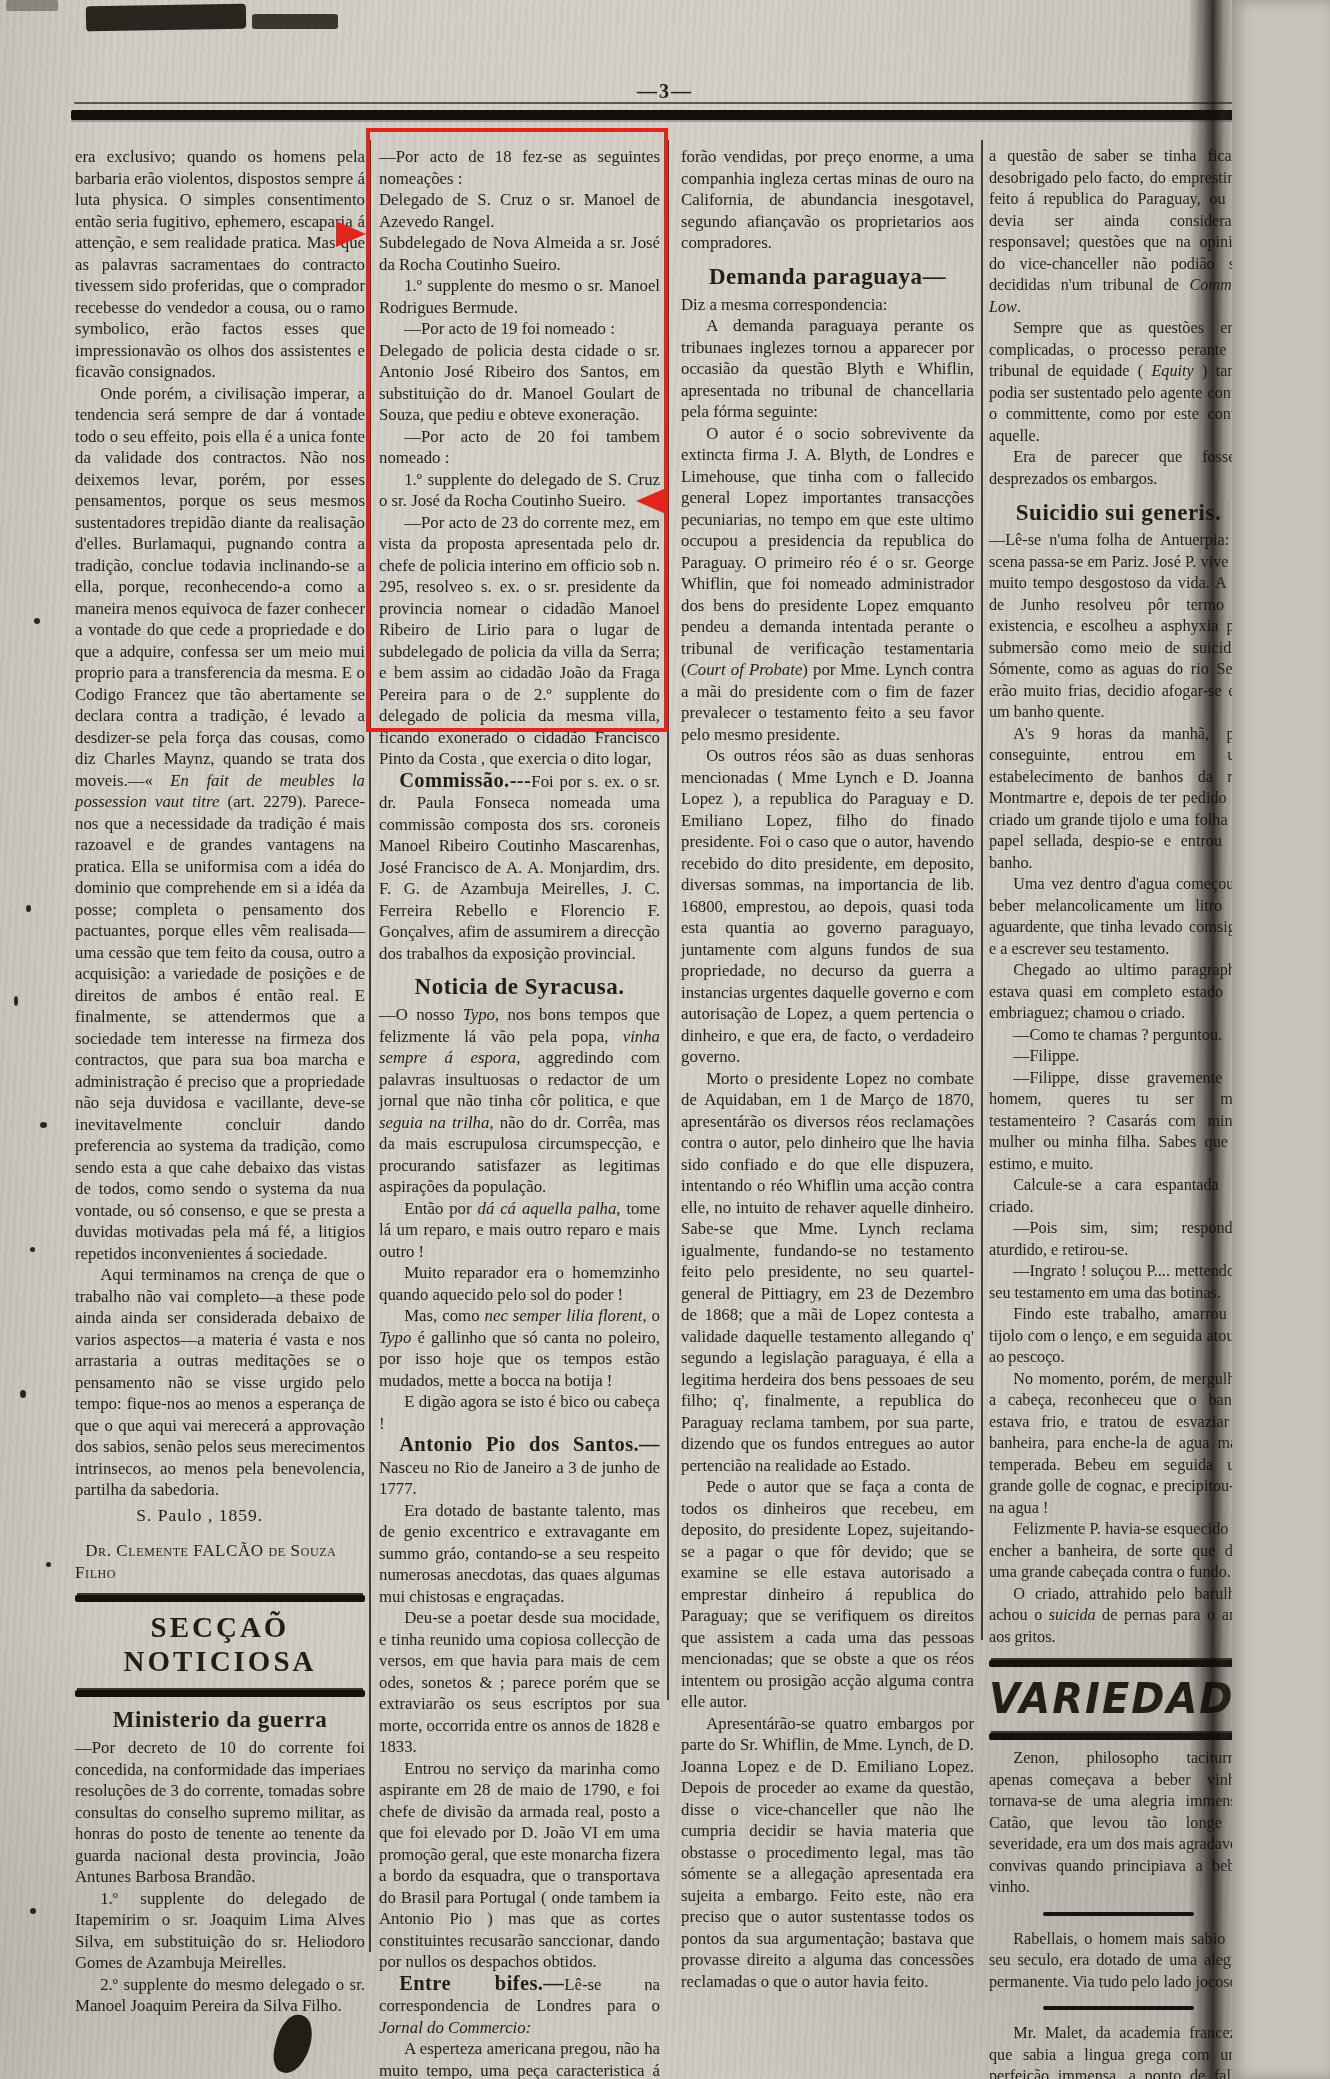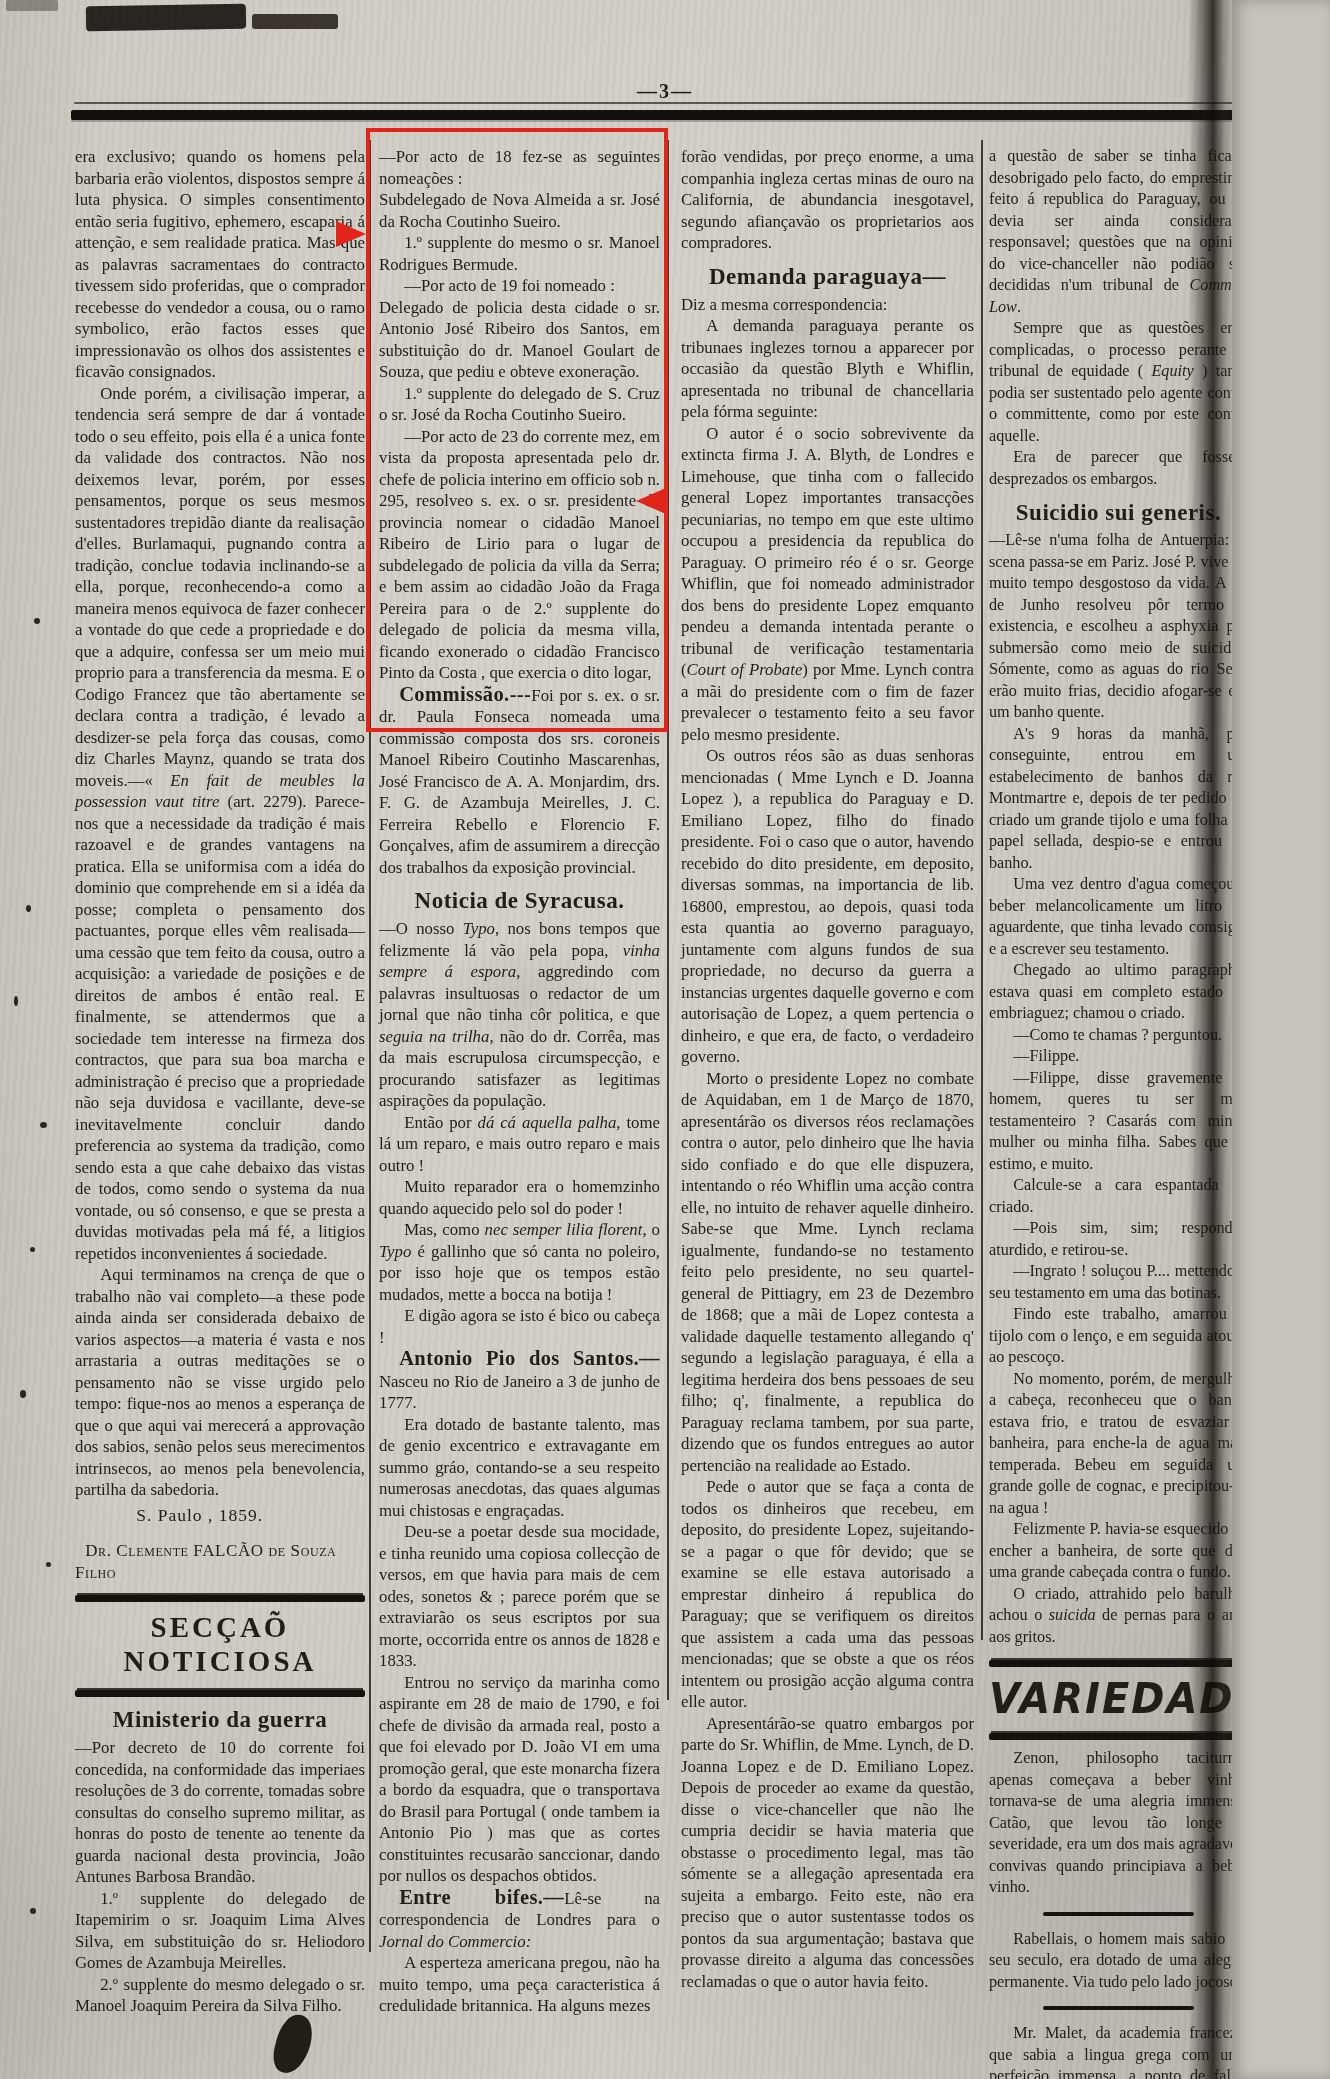--- a/index.html
+++ b/index.html
@@ -113,24 +113,26 @@
       <div class="blk rule-heavy"></div>
       <div class="blk head-display"><span>SECÇAÕ NOTICIOSA</span></div>
       <div class="blk rule-heavy"></div>
       <div class="blk head-center"><span>Ministerio da guerra</span></div>
       <div class="blk body-flush"><span>—Por decreto de 10 do corrente foi concedida, na conformidade das imperiaes resoluções de 3 do corrente, tomadas sobre consultas do conselho supremo militar, as honras do posto de tenente ao tenente da guarda nacional desta provincia, João Antunes Barbosa Brandão.</span></div>
       <div class="blk body"><span>1.º supplente do delegado de Itapemirim o sr. Joaquim Lima Alves Silva, em substituição do sr. Heliodoro Gomes de Azambuja Meirelles.</span></div>
       <div class="blk body"><span>2.º supplente do mesmo delegado o sr. Manoel Joaquim Pereira da Silva Filho.</span></div>
     </div>
   <div class="col col-2">
       <div class="blk body-flush"><span>—Por acto de 18 fez-se as seguintes nomeações :</span></div>
+      <div class="blk body-flush"><span>Delegado de S. Cruz o sr. Manoel de Azevedo Rangel.</span></div>
       <div class="blk body-flush"><span>Subdelegado de Nova Almeida a sr. José da Rocha Coutinho Sueiro.</span></div>
       <div class="blk body"><span>1.º supplente do mesmo o sr. Manoel Rodrigues Bermude.</span></div>
       <div class="blk body"><span>—Por acto de 19 foi nomeado :</span></div>
       <div class="blk body-flush"><span>Delegado de policia desta cidade o sr. Antonio José Ribeiro dos Santos, em substituição do dr. Manoel Goulart de Souza, que pediu e obteve exoneração.</span></div>
+      <div class="blk body"><span>—Por acto de 20 foi tambem nomeado :</span></div>
       <div class="blk body"><span>1.º supplente do delegado de S. Cruz o sr. José da Rocha Coutinho Sueiro.</span></div>
       <div class="blk body"><span>—Por acto de 23 do corrente mez, em vista da proposta apresentada pelo dr. chefe de policia interino em officio sob n. 295, resolveo s. ex. o sr. presidente da provincia nomear o cidadão Manoel Ribeiro de Lirio para o lugar de subdelegado de policia da villa da Serra; e bem assim ao cidadão João da Fraga Pereira para o de 2.º supplente do delegado de policia da mesma villa, ficando exonerado o cidadão Francisco Pinto da Costa , que exercia o dito logar,</span></div>
       <div class="blk runin-big"><b class="lead">Commissão.---</b><span>Foi por s. ex. o sr. dr. Paula Fonseca nomeada uma commissão composta dos srs. coroneis Manoel Ribeiro Coutinho Mascarenhas, José Francisco de A. A. Monjardim, drs. F. G. de Azambuja Meirelles, J. C. Ferreira Rebello e Florencio F. Gonçalves, afim de assumirem a direcção dos trabalhos da exposição provincial.</span></div>
       <div class="blk head-center"><span>Noticia de Syracusa.</span></div>
       <div class="blk body-flush"><span>—O nosso </span><i>Typo</i><span>, nos bons tempos que felizmente lá vão pela popa, </span><i>vinha sempre á espora</i><span>, aggredindo com palavras insultuosas o redactor de um jornal que não tinha côr politica, e que </span><i>seguia na trilha</i><span>, não do dr. Corrêa, mas da mais escrupulosa circumspecção, e procurando satisfazer as legitimas aspirações da população.</span></div>
       <div class="blk body"><span>Então por </span><i>dá cá aquella palha</i><span>, tome lá um reparo, e mais outro reparo e mais outro !</span></div>
       <div class="blk body"><span>Muito reparador era o homemzinho quando aquecido pelo sol do poder !</span></div>
       <div class="blk body"><span>Mas, como </span><i>nec semper lilia florent</i><span>, o </span><i>Typo</i><span> é gallinho que só canta no poleiro, por isso hoje que os tempos estão mudados, mette a bocca na botija !</span></div>
       <div class="blk body"><span>E digão agora se isto é bico ou cabeça !</span></div>
       <div class="blk runin-big"><b class="lead">Antonio Pio dos Santos.—</b><span>Nasceu no Rio de Janeiro a 3 de junho de 1777.</span></div>

